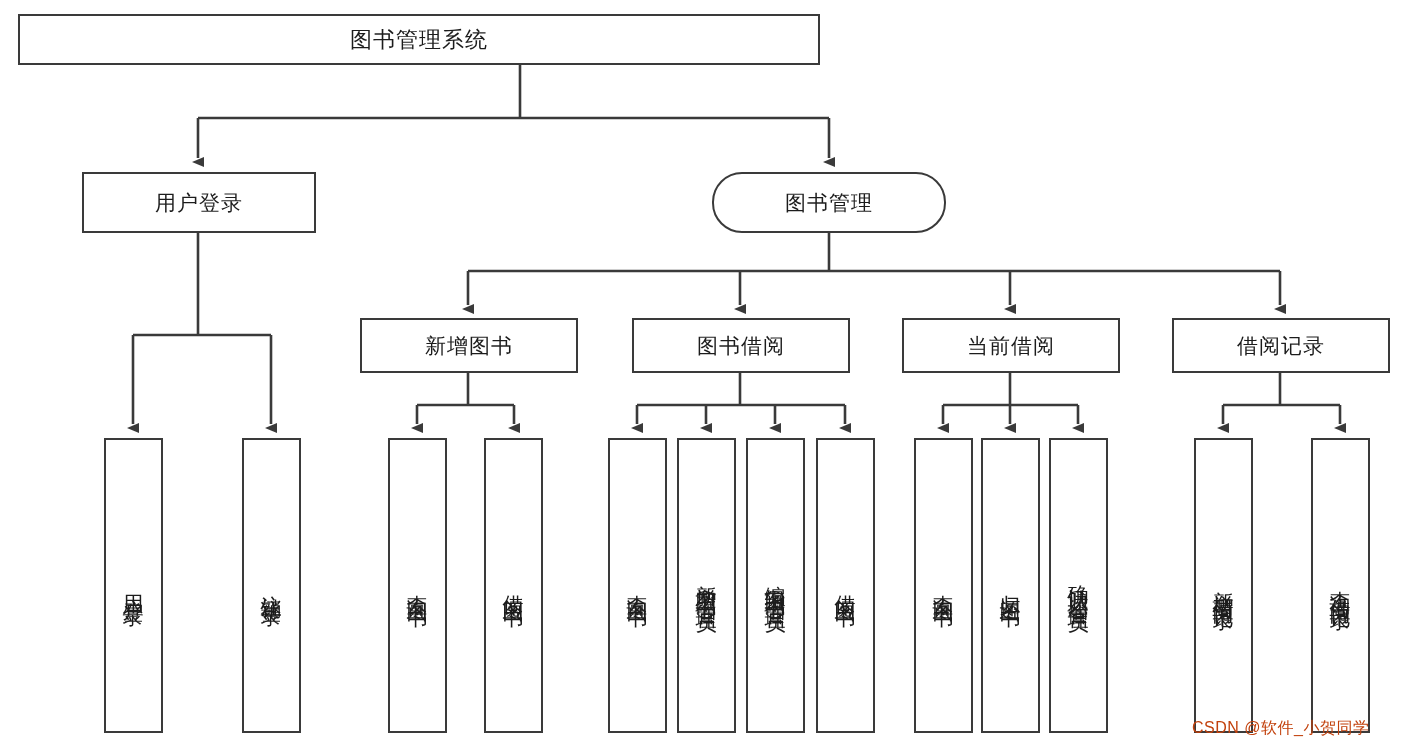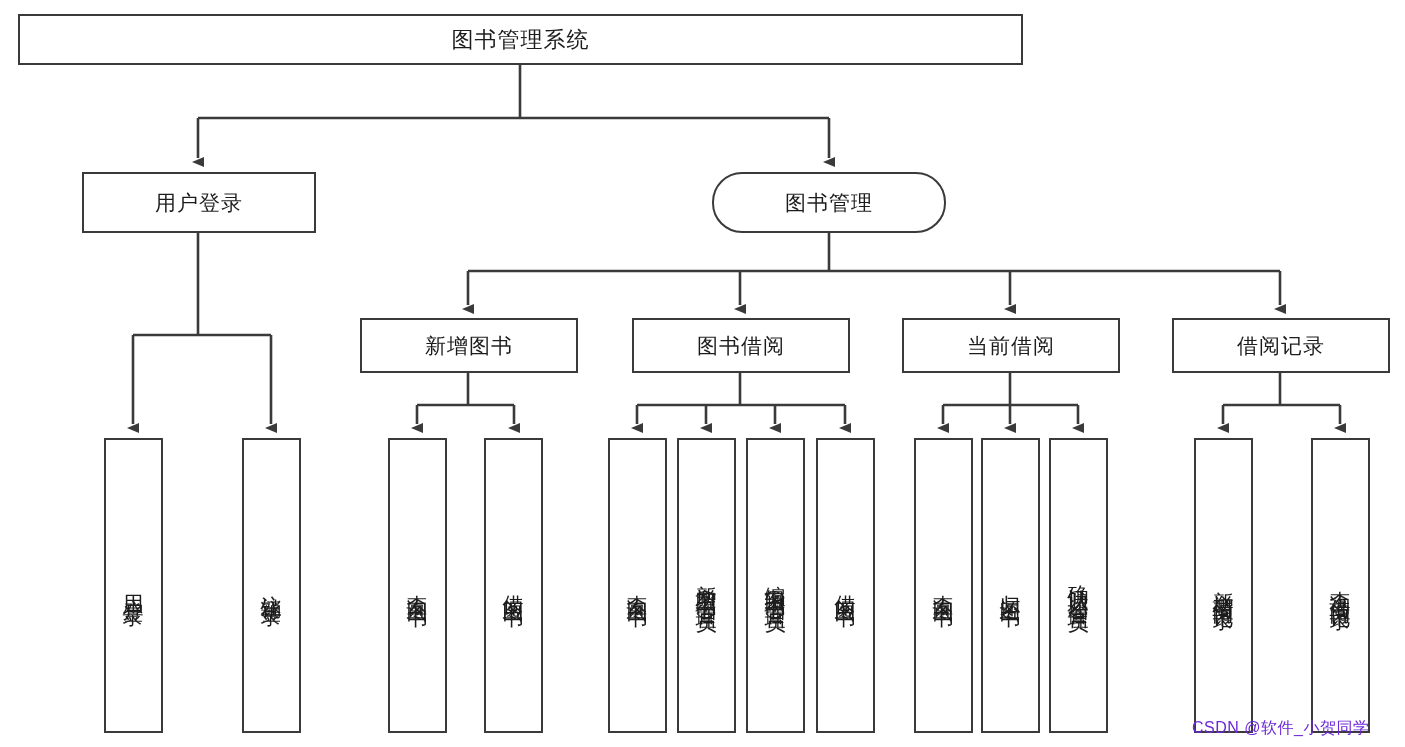--- a/index.html
+++ b/index.html
@@ -51,21 +51,21 @@
     line-height: 1;
     white-space: nowrap;
     display: block;
   }
   .node.title {
     font-size: 22px;
   }
   .watermark {
     position: absolute;
     font-size: 16px;
-    color: #6d28d9;
+    color: #c2410c;
     white-space: nowrap;
     letter-spacing: 0.5px;
   }
 </style>
 </head>
 <body>
 
 <div id="canvas">
 
   <svg class="edges" viewBox="0 0 1405 747">
@@ -111,21 +111,21 @@
       <path d="M1010,405 L1010,424" marker-end="url(#arrow)"></path>
       <path d="M1078,405 L1078,424" marker-end="url(#arrow)"></path>
 
       <path d="M1280,373 L1280,405"></path>
       <path d="M1223,405 L1340,405"></path>
       <path d="M1223,405 L1223,424" marker-end="url(#arrow)"></path>
       <path d="M1340,405 L1340,424" marker-end="url(#arrow)"></path>
     </g>
   </svg>
 
-  <div class="node h title" style="left:18px; top:14px; width:1005px; height:51px;">
+  <div class="node h title" style="left:18px; top:14px; width:802px; height:51px;">
     <span>图书管理系统</span>
   </div>
 
   <div class="node h" style="left:82px; top:172px; width:234px; height:61px;">
     <span>用户登录</span>
   </div>
   <div class="node h" style="left:712px; top:172px; width:234px; height:61px;border-radius:30px;">
     <span>图书管理</span>
   </div>
 

